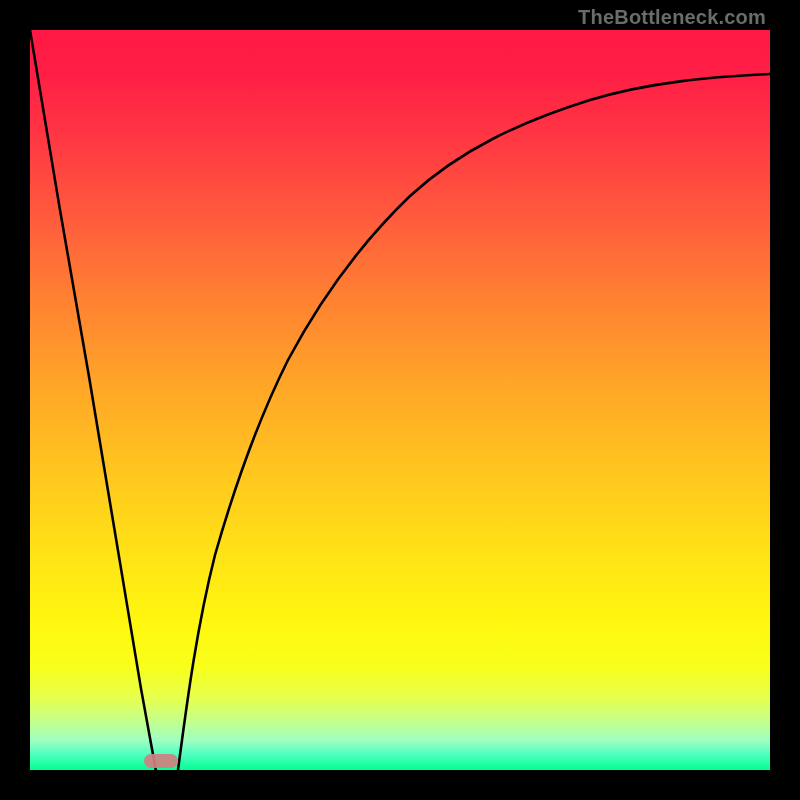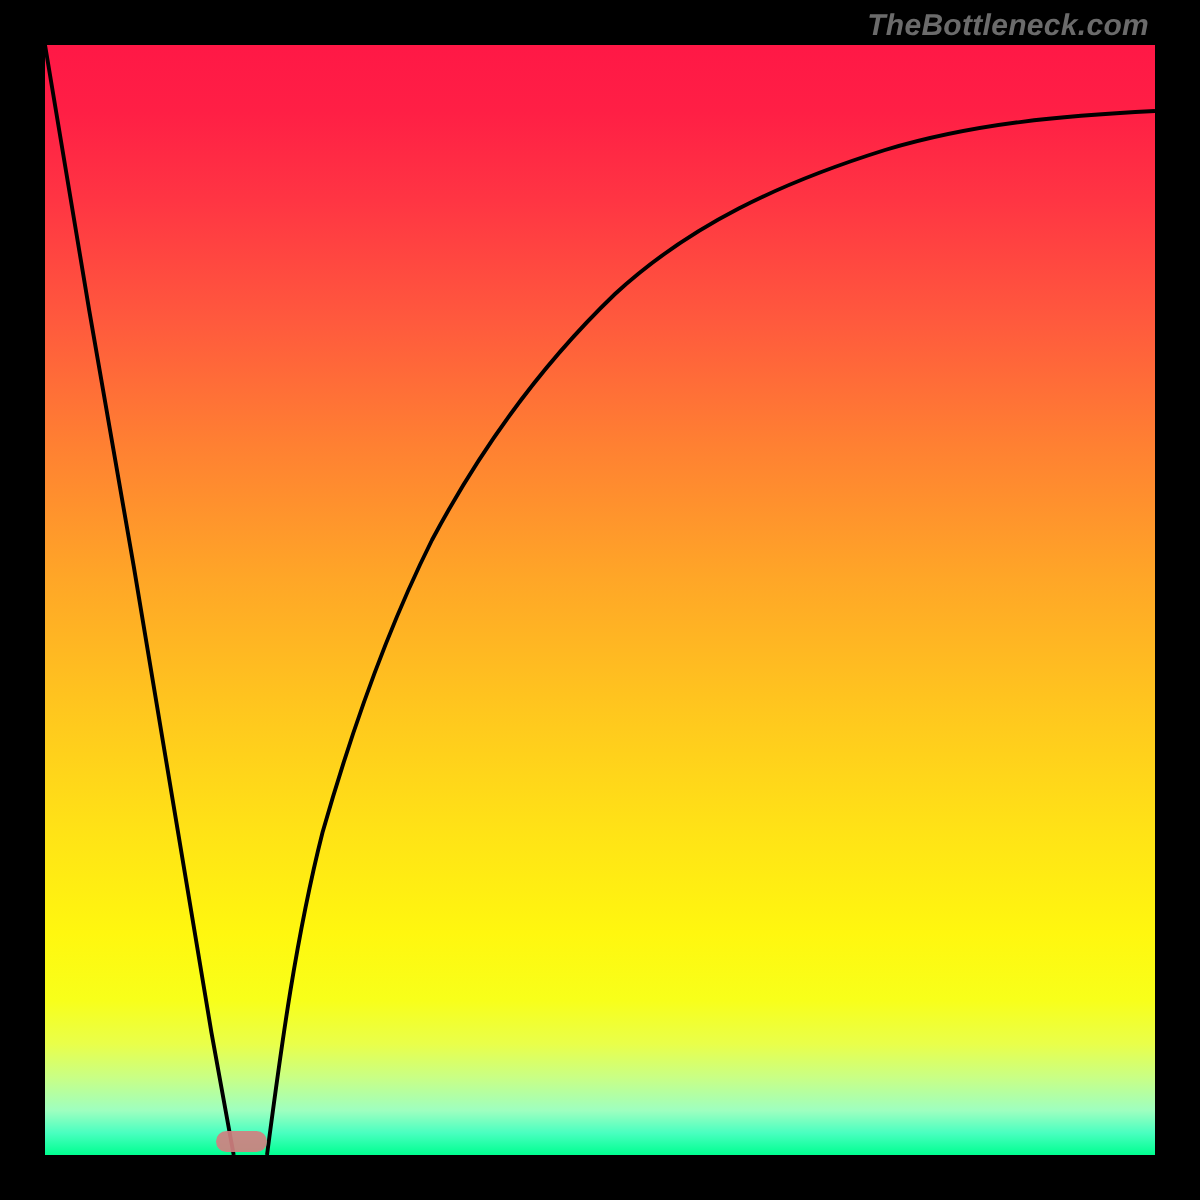--- a/index.html
+++ b/index.html
@@ -9,21 +9,20 @@
     height: 800px;
     overflow: hidden;
     background: #000;
     font-family: Arial, Helvetica, sans-serif;
   }
   .frame {
     position: relative;
     width: 800px;
     height: 800px;
     background: #000;
-    font-style: italic;
   }
   .plot {
     position: absolute;
     left: 30px;
     top: 30px;
     width: 740px;
     height: 740px;
     overflow: hidden;
   }
   .gradient-bg {

